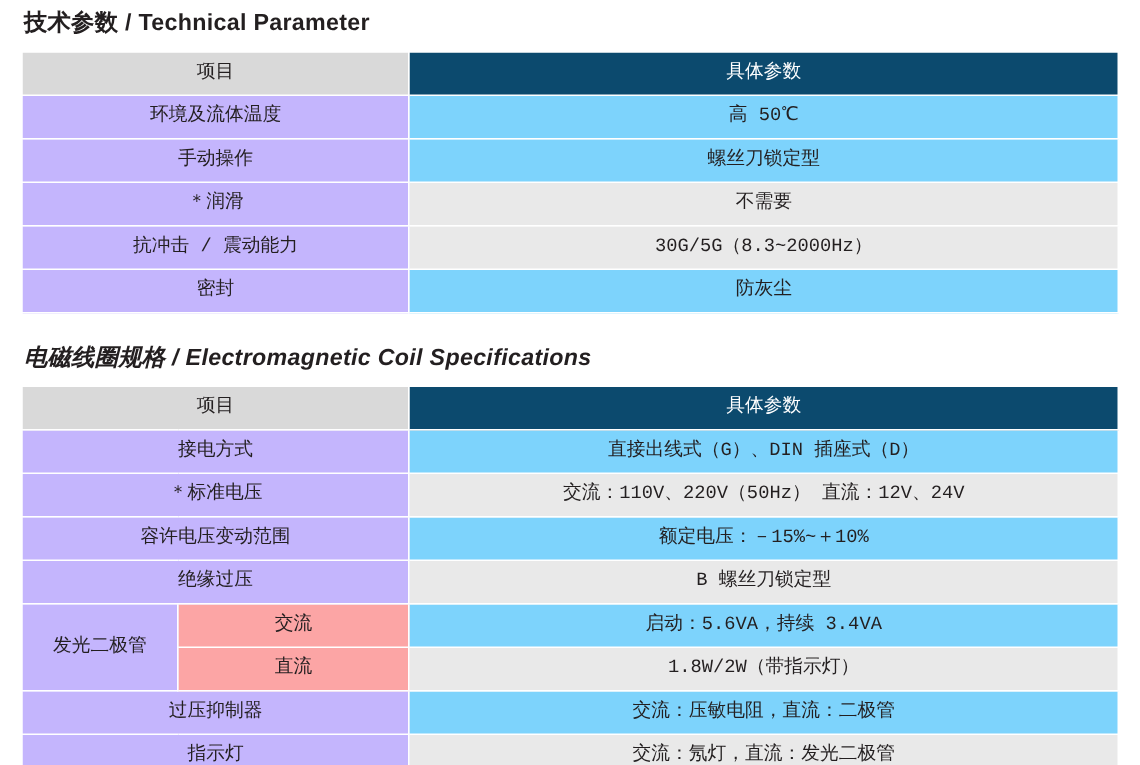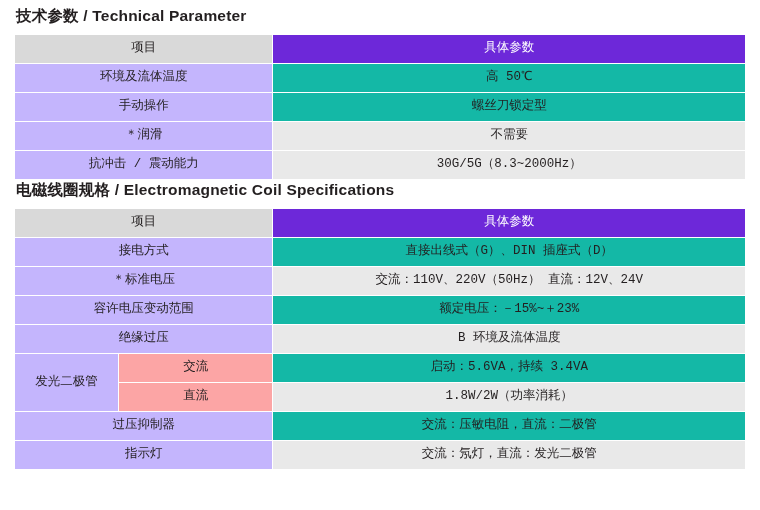--- a/index.html
+++ b/index.html
@@ -23,20 +23,22 @@
   }
   .section-title {
     font-size: 15.5px;
     font-weight: bold;
     color: #231f20;
     letter-spacing: 0.2px;
     margin: 0 0 8px 2px;
     line-height: 1.3;
   }
   .section-title.second {
+    margin-top: 20px;
+    font-style: italic;
   }
   table.spec {
     border-collapse: collapse;
     width: 732px;
     table-layout: fixed;
   }
   table.spec td {
     border: 1px solid #ffffff;
     font-size: 12.5px;
     height: 24px;
@@ -45,33 +47,33 @@
     vertical-align: middle;
     line-height: 1.25;
     font-family: Liberation Mono, monospace;
   }
   .hdr-left {
     background: #d9d9d9;
     color: #231f20;
     font-weight: normal;
   }
   .hdr-right {
-    background: #6d28d9;
+    background: #0c4a6e;
     color: #ffffff;
   }
   .lbl {
     background: #c4b5fd;
     color: #231f20;
   }
   .lbl-sub {
     background: #fca5a5;
     color: #231f20;
   }
   .val-a {
-    background: #14b8a6;
+    background: #7dd3fc;
     color: #231f20;
   }
   .val-b {
     background: #e9e9e9;
     color: #231f20;
   }
   .col-label { width: 258px; }
   .col-sublabel { width: 104px; }
   .col-value { width: 472px; }
 </style>
@@ -101,20 +103,24 @@
         <td class="val-a">螺丝刀锁定型</td>
       </tr>
       <tr>
         <td class="lbl">＊润滑</td>
         <td class="val-b">不需要</td>
       </tr>
       <tr>
         <td class="lbl">抗冲击 / 震动能力</td>
         <td class="val-b">30G/5G（8.3~2000Hz）</td>
       </tr>
+      <tr>
+        <td class="lbl">密封</td>
+        <td class="val-a">防灰尘</td>
+      </tr>
     </tbody>
   </table>
 
   <h2 class="section-title second">电磁线圈规格 / Electromagnetic Coil Specifications</h2>
 
   <table class="spec">
     <colgroup>
       <col class="col-sublabel">
       <col style="width:154px">
       <col class="col-value">
@@ -127,34 +133,34 @@
       <tr>
         <td class="lbl" colspan="2">接电方式</td>
         <td class="val-a">直接出线式（G）、DIN 插座式（D）</td>
       </tr>
       <tr>
         <td class="lbl" colspan="2">＊标准电压</td>
         <td class="val-b">交流：110V、220V（50Hz）  直流：12V、24V</td>
       </tr>
       <tr>
         <td class="lbl" colspan="2">容许电压变动范围</td>
-        <td class="val-a">额定电压：－15%~＋23%</td>
+        <td class="val-a">额定电压：－15%~＋10%</td>
       </tr>
       <tr>
         <td class="lbl" colspan="2">绝缘过压</td>
-        <td class="val-b">B 环境及流体温度</td>
+        <td class="val-b">B 螺丝刀锁定型</td>
       </tr>
       <tr>
         <td class="lbl" rowspan="2">发光二极管</td>
         <td class="lbl-sub">交流</td>
         <td class="val-a">启动：5.6VA，持续 3.4VA</td>
       </tr>
       <tr>
         <td class="lbl-sub">直流</td>
-        <td class="val-b">1.8W/2W（功率消耗）</td>
+        <td class="val-b">1.8W/2W（带指示灯）</td>
       </tr>
       <tr>
         <td class="lbl" colspan="2">过压抑制器</td>
         <td class="val-a">交流：压敏电阻，直流：二极管</td>
       </tr>
       <tr>
         <td class="lbl" colspan="2">指示灯</td>
         <td class="val-b">交流：氖灯，直流：发光二极管</td>
       </tr>
     </tbody>

